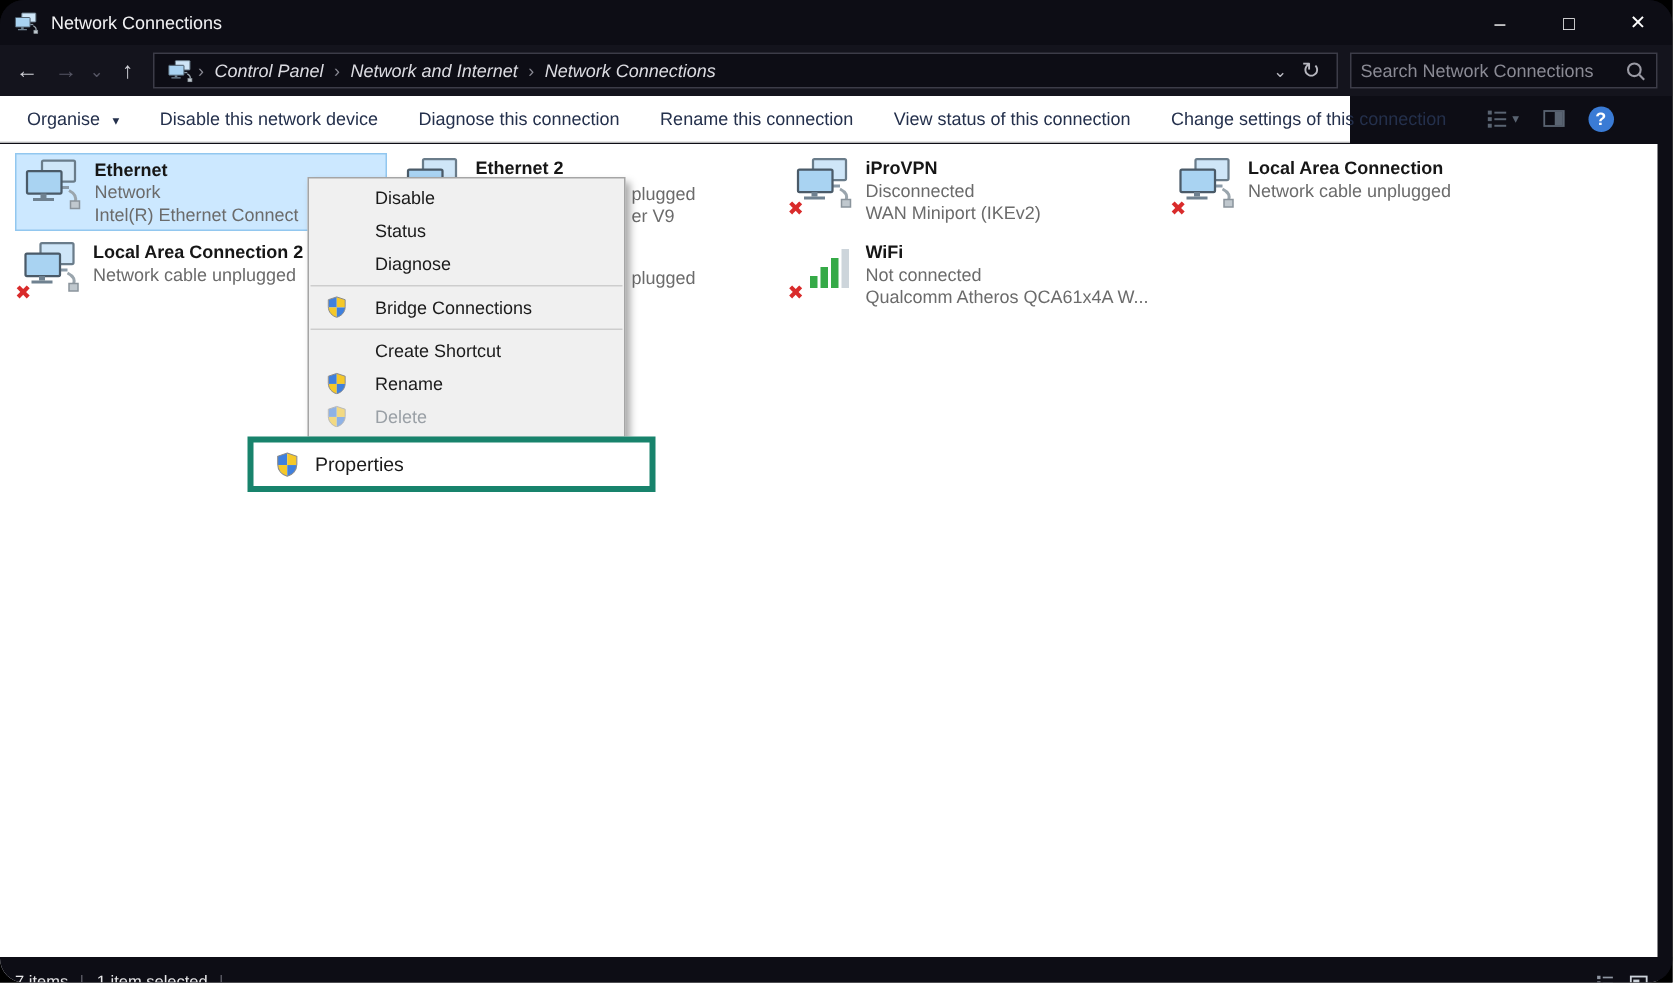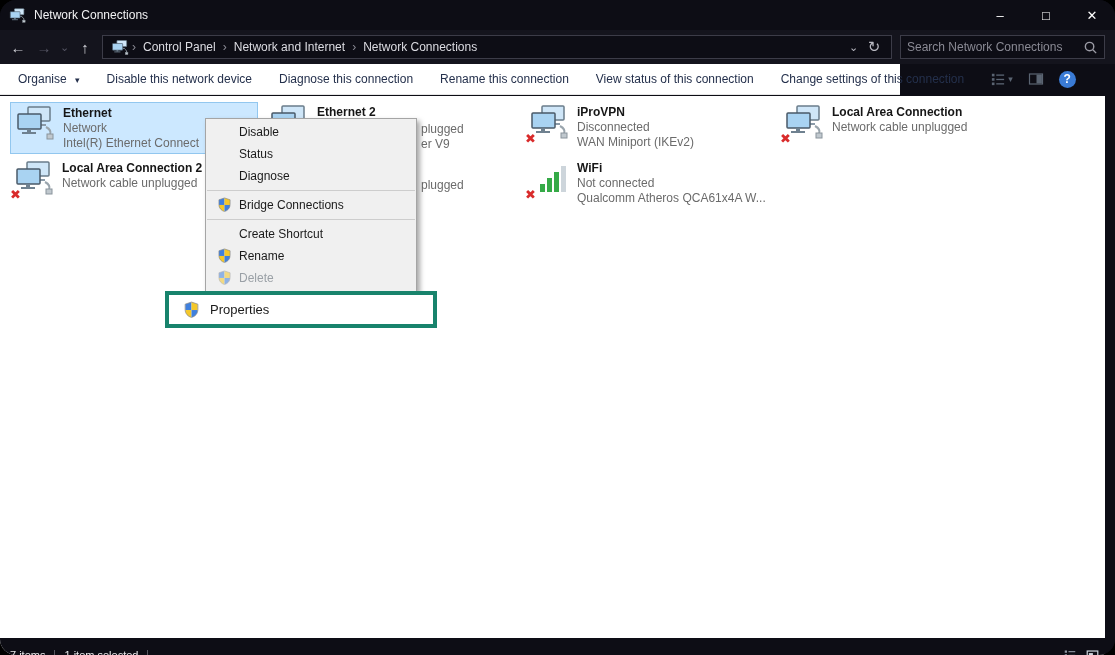--- a/index.html
+++ b/index.html
@@ -14,21 +14,21 @@
   .win-controls { margin-left:auto; display:flex; height:100%; }
   .win-btn { width:46px; height:100%; display:flex; align-items:center; justify-content:center; color:#ffffff; font-size:13px; cursor:default; }
 
   
   .navbar { position:absolute; top:30px; left:0; width:1115px; height:34px; background:#14141d; display:flex; align-items:center; }
   .nav-btn { width:26px; text-align:center; color:#cfd0d6; font-size:15px; flex:none; }
   .nav-btn.small { width:15px; font-size:11px; }
   .nav-btn.disabled { color:#565664; }
   .addressbar { flex:1; height:24px; margin:0 8px 0 4px; background:#0d0d15; border:1px solid #3c3c48; display:flex; align-items:center; color:#dcdce2; font-size:12px; padding:0 4px; }
   .crumb-icon { margin:0 3px 0 4px; flex:none; }
-  .crumb { padding:0 7px; white-space:nowrap; }
+  .crumb { padding:0 7px; white-space:nowrap;font-style:italic; }
   .crumb-sep { color:#8a8a94; font-size:12px; }
   .addr-actions { margin-left:auto; display:flex; align-items:center; }
   .addr-actions .nav-btn { color:#b8b8c0; }
   .searchbox { width:205px; height:24px; margin-right:10px; background:#0d0d15; border:1px solid #3c3c48; display:flex; align-items:center; flex:none; }
   .searchbox input { flex:1; min-width:0; background:transparent; border:none; outline:none; color:#c4c4cc; font-size:12px; padding:0 6px; font-family:inherit; }
   .searchbox input::placeholder { color:#8a8a94; }
   .search-icon { margin-right:6px; flex:none; }
 
   
   .toolbar { position:absolute; top:64px; left:0; width:900px; height:31px; background:#ffffff; border-bottom:1px solid #e6e6e6; display:flex; align-items:center; padding-left:18px; font-size:12px; color:#24304c; }
@@ -45,21 +45,21 @@
   .tile.selected { background:#cce8ff; border:1px solid #92c7ef; }
   .tile-icon { position:relative; width:42px; height:38px; flex:none; margin:1px 6px 0 2px; }
   .redx { position:absolute; left:-4px; bottom:-2px; color:#d92b2b; font-size:13px; font-weight:bold; line-height:1; }
   .tile-text { overflow:hidden; padding-top:1px; }
   .t-name { font-size:12px; font-weight:bold; color:#161616; line-height:15px; white-space:nowrap; }
   .t-sub { font-size:12px; color:#6b6b6b; line-height:15px; white-space:nowrap; }
   .fragment { position:absolute; font-size:12px; color:#6b6b6b; line-height:15px; }
 
   
   .context-menu { position:absolute; left:205px; top:118px; width:212px; background:#f0f0f0; border:1px solid #a5a5a5; box-shadow:3px 3px 5px rgba(0,0,0,0.35); padding:2px 0; z-index:5; }
-  .menu-item { position:relative; height:22px; line-height:22px; padding-left:33px; font-size:12px; color:#1a1a1a; cursor:default; }
+  .menu-item { position:relative; height:22px; line-height:22px; padding-left:44px; font-size:12px; color:#1a1a1a; cursor:default; }
   .menu-item.disabled { color:#9aa0a6; }
   .menu-item .mi-shield { position:absolute; left:11px; top:3px; }
   .menu-item.disabled .mi-shield { opacity:0.55; }
   .menu-sep { height:0; border-top:1px solid #cdcdcd; margin:3px 1px; }
 
   
   .prop-annotation { position:absolute; left:165px; top:291px; width:272px; height:37px; background:#ffffff; border:4px solid #18836c; display:flex; align-items:center; padding-left:14px; z-index:6; }
   .prop-annotation .mi-shield { flex:none; margin-right:10px; }
   .prop-label { font-size:13px; color:#1a1a1a; }
 

